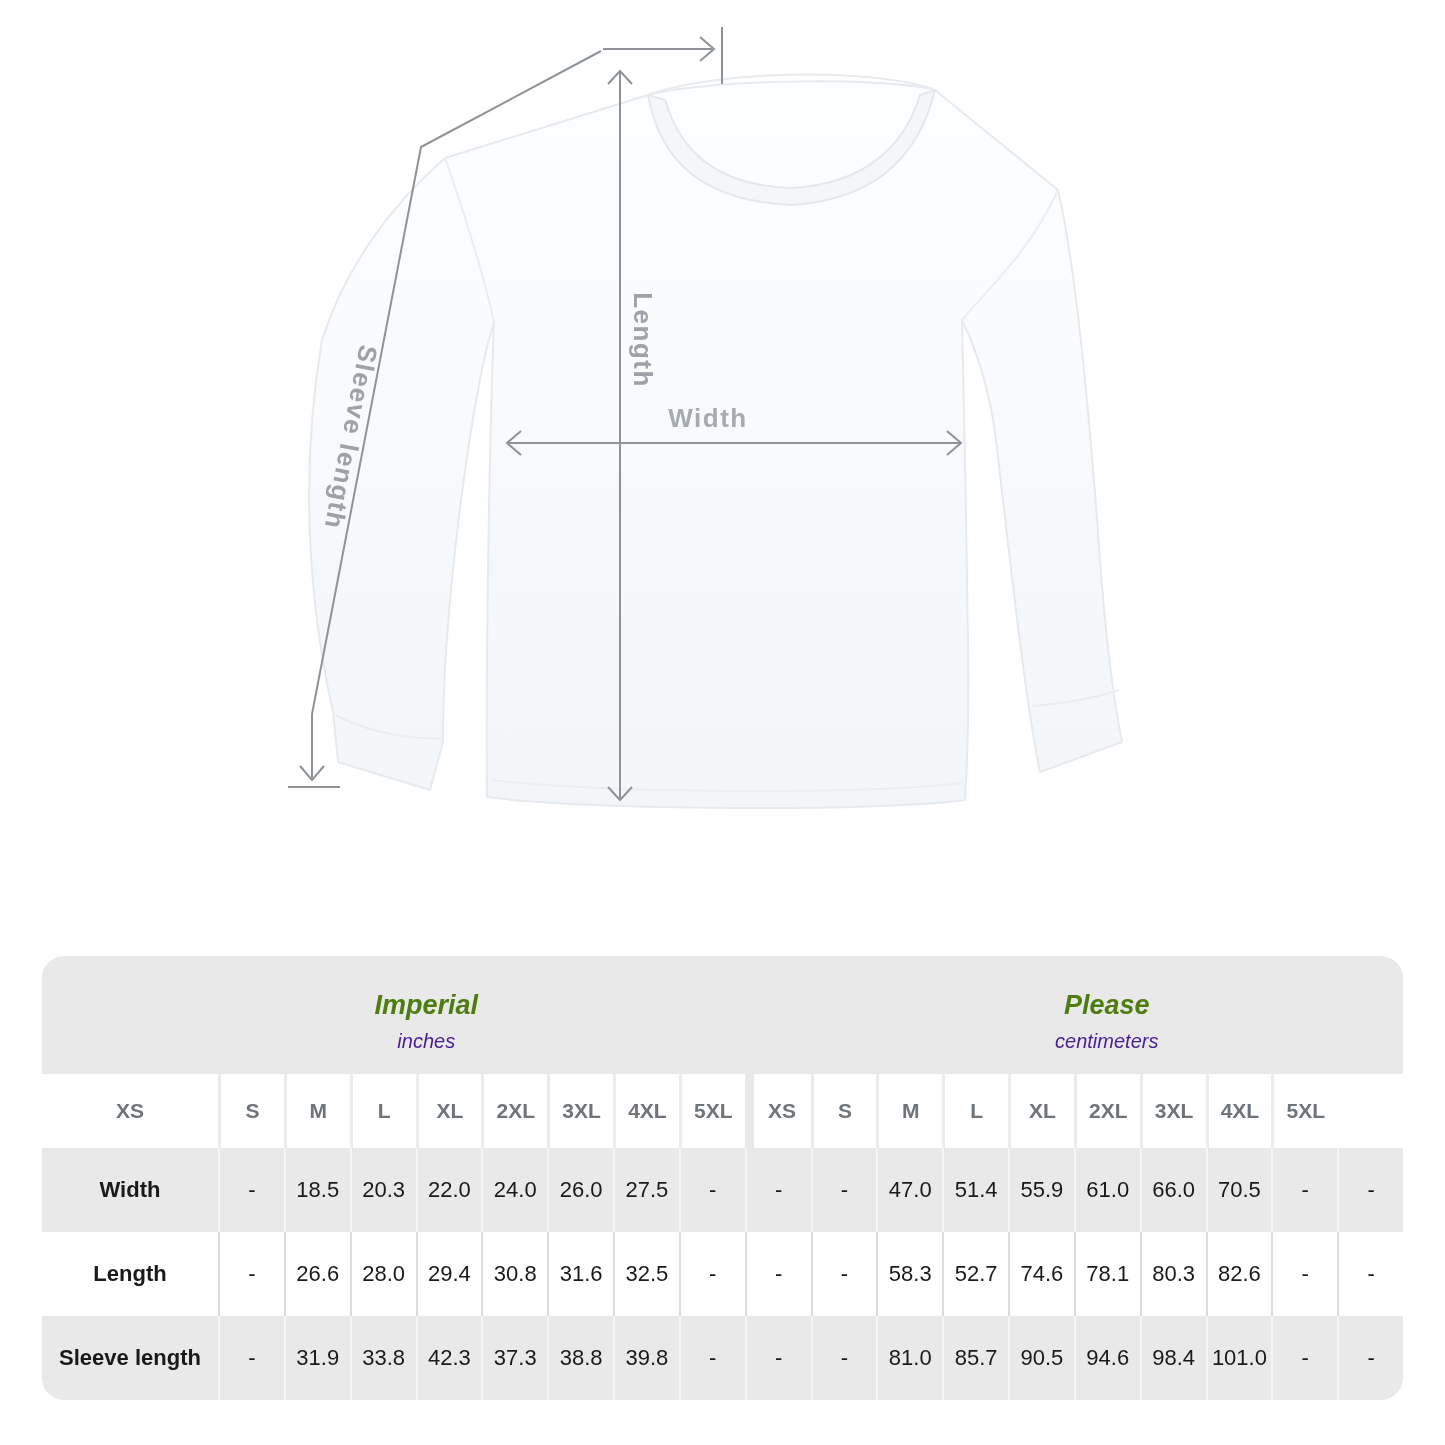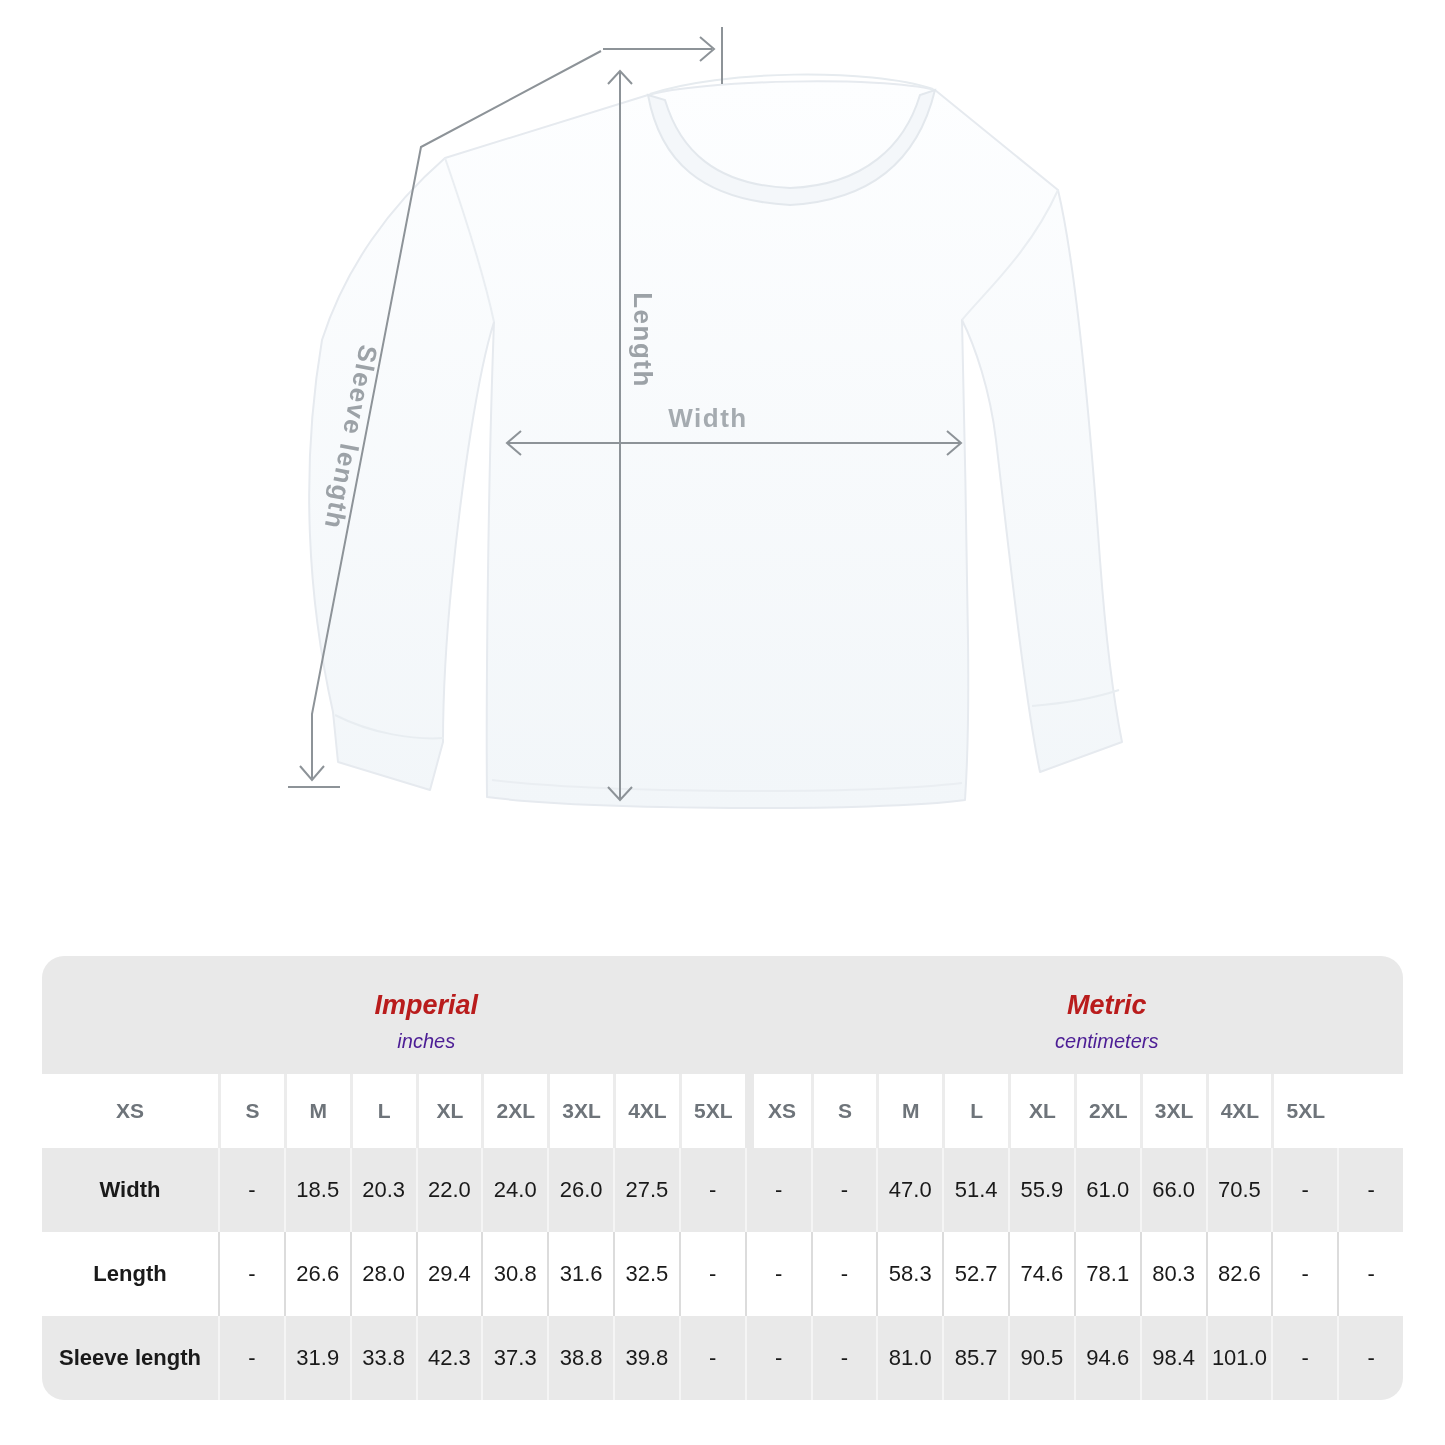--- a/index.html
+++ b/index.html
@@ -20,21 +20,21 @@
   
   .size-table{
     position:absolute;top:956px;left:42px;width:1361px;height:444px;
     border-radius:22px;overflow:hidden;background:#ffffff;
   }
   .t-row{display:grid;grid-template-columns:176px repeat(18,1fr);}
   .band{height:118px;background:#e9e9e9;}
   .band-cell{display:flex;flex-direction:column;align-items:center;justify-content:center;gap:9px;}
   .band-imperial{grid-column:1 / 11;}
   .band-metric{grid-column:11 / 20;}
-  .gname{font-size:27px;font-weight:bold;font-style:italic;color:#b91c1c;margin-top:13px;}
+  .gname{font-size:27px;font-weight:bold;font-style:italic;color:#4d7c0f;margin-top:13px;}
   .gunit{font-size:20px;font-style:italic;color:#4c1d95;}
   .c{display:flex;align-items:center;justify-content:center;min-width:0;}
   .head{height:74px;background:#ffffff;}
   .head .c{border-left:3px solid #ececec;font-weight:bold;color:#6e747a;font-size:21px;}
   .head .c:first-child{border-left:none;}
   .head .msep{border-left-width:9px;border-left-color:#e9e9e9;}
   .data{height:84px;}
   .data.gray{background:#e9e9e9;}
   .data .c{border-left:2px solid #dcdcdc;font-size:22px;color:#1a1a1a;}
   .data.gray .c{border-left-color:#f5f5f5;}
@@ -125,21 +125,21 @@
 
 
   <div class="size-table">
 
     <div class="t-row band">
       <div class="band-cell band-imperial">
         <div class="gname">Imperial</div>
         <div class="gunit">inches</div>
       </div>
       <div class="band-cell band-metric">
-        <div class="gname">Metric</div>
+        <div class="gname">Please</div>
         <div class="gunit">centimeters</div>
       </div>
     </div>
 
     <div class="t-row head">
       <div class="c">XS</div>
       <div class="c">S</div>
       <div class="c">M</div>
       <div class="c">L</div>
       <div class="c">XL</div>

